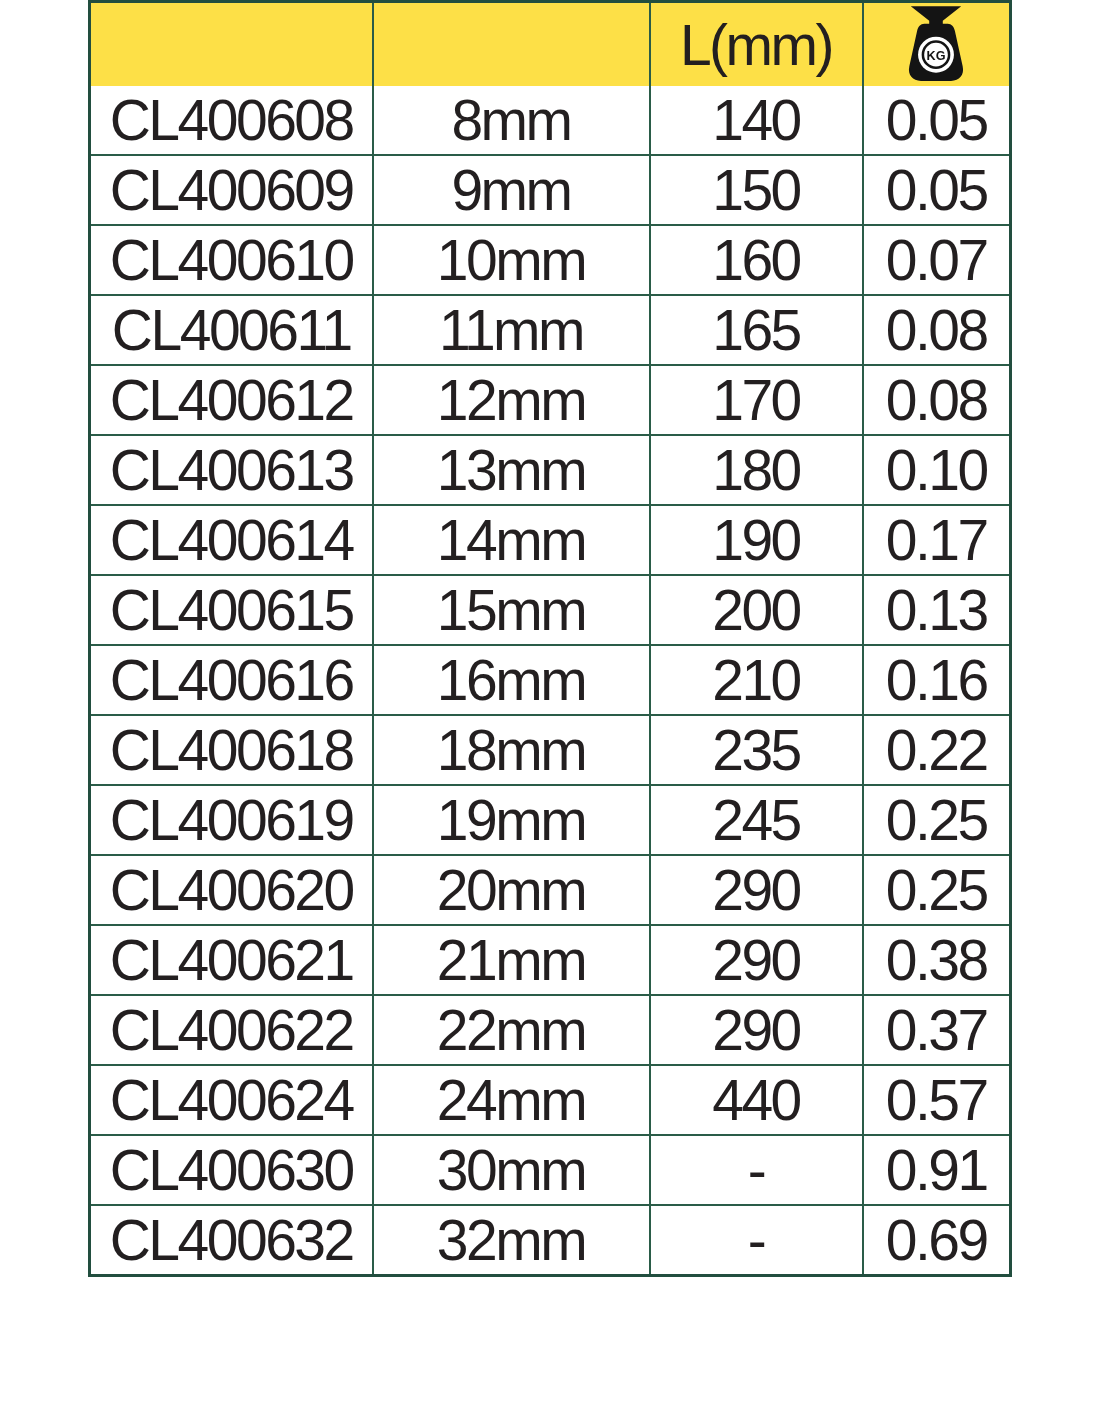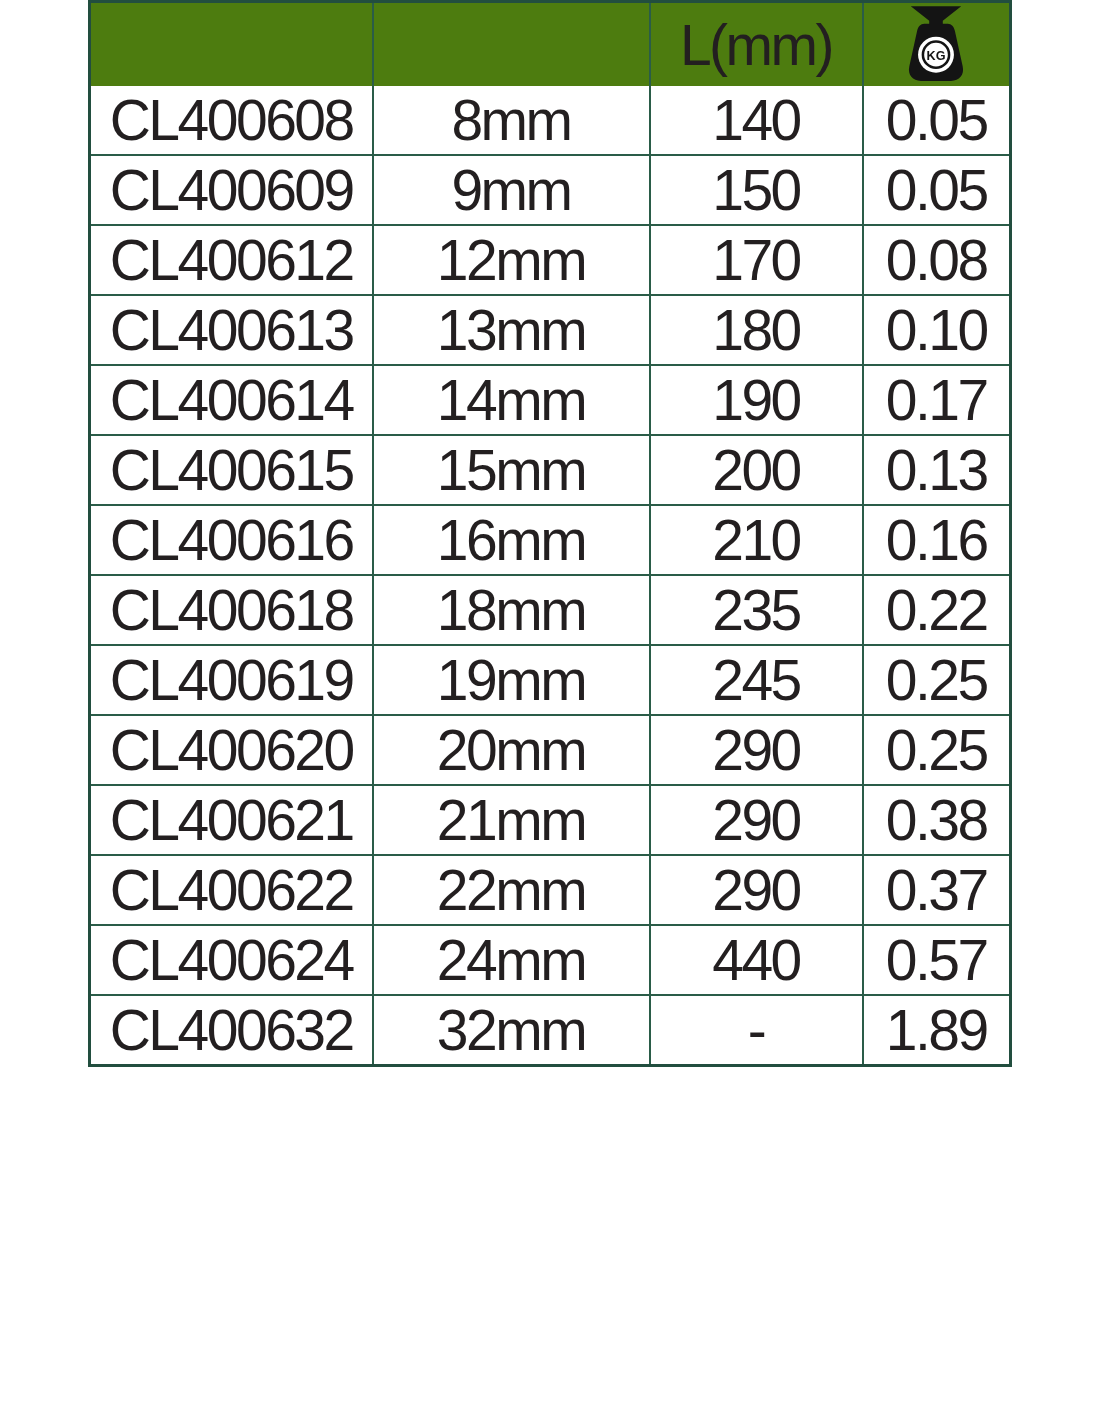--- a/index.html
+++ b/index.html
@@ -35,21 +35,21 @@
     border-left: 2px solid #2a5c48;
     border-right: 2px solid #2a5c48;
     text-align: center;
     vertical-align: middle;
     padding: 0;
     overflow: hidden;
     white-space: nowrap;
   }
   thead th {
     height: 83px;
-    background: #4d7c0f;
+    background: #fde047;
     font-size: 57px;
     font-weight: 400;
     letter-spacing: -2.5px;
   }
   tbody td {
     height: 68px;
     background: #ffffff;
     border-top: 2px solid #2a5c48;
     font-size: 57px;
     font-weight: 400;
@@ -105,20 +105,32 @@
           <td>140</td>
           <td>0.05</td>
         </tr>
         <tr>
           <td>CL400609</td>
           <td>9mm</td>
           <td>150</td>
           <td>0.05</td>
         </tr>
         <tr>
+          <td>CL400610</td>
+          <td>10mm</td>
+          <td>160</td>
+          <td>0.07</td>
+        </tr>
+        <tr>
+          <td>CL400611</td>
+          <td>11mm</td>
+          <td>165</td>
+          <td>0.08</td>
+        </tr>
+        <tr>
           <td>CL400612</td>
           <td>12mm</td>
           <td>170</td>
           <td>0.08</td>
         </tr>
         <tr>
           <td>CL400613</td>
           <td>13mm</td>
           <td>180</td>
           <td>0.10</td>
@@ -171,20 +183,26 @@
           <td>290</td>
           <td>0.37</td>
         </tr>
         <tr>
           <td>CL400624</td>
           <td>24mm</td>
           <td>440</td>
           <td>0.57</td>
         </tr>
         <tr>
+          <td>CL400630</td>
+          <td>30mm</td>
+          <td>-</td>
+          <td>0.91</td>
+        </tr>
+        <tr>
           <td>CL400632</td>
           <td>32mm</td>
           <td>-</td>
-          <td>1.89</td>
+          <td>0.69</td>
         </tr>
       </tbody>
   </table>
 </div>
 
 </body></html>

